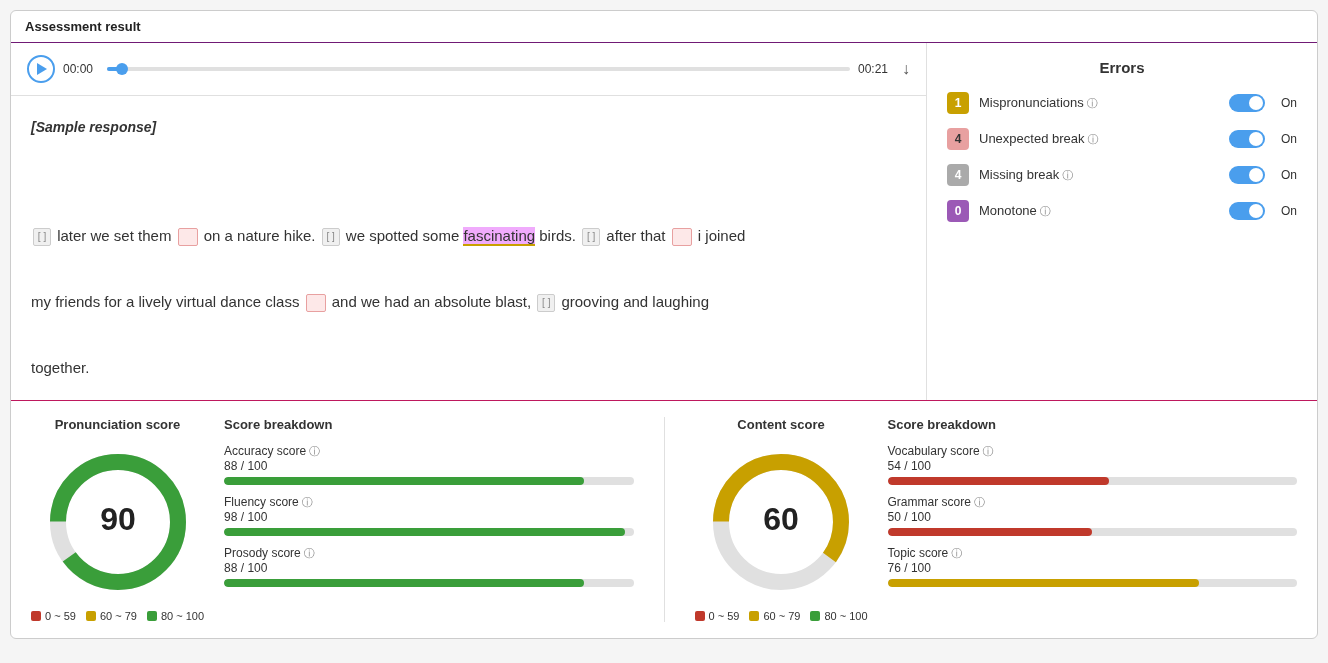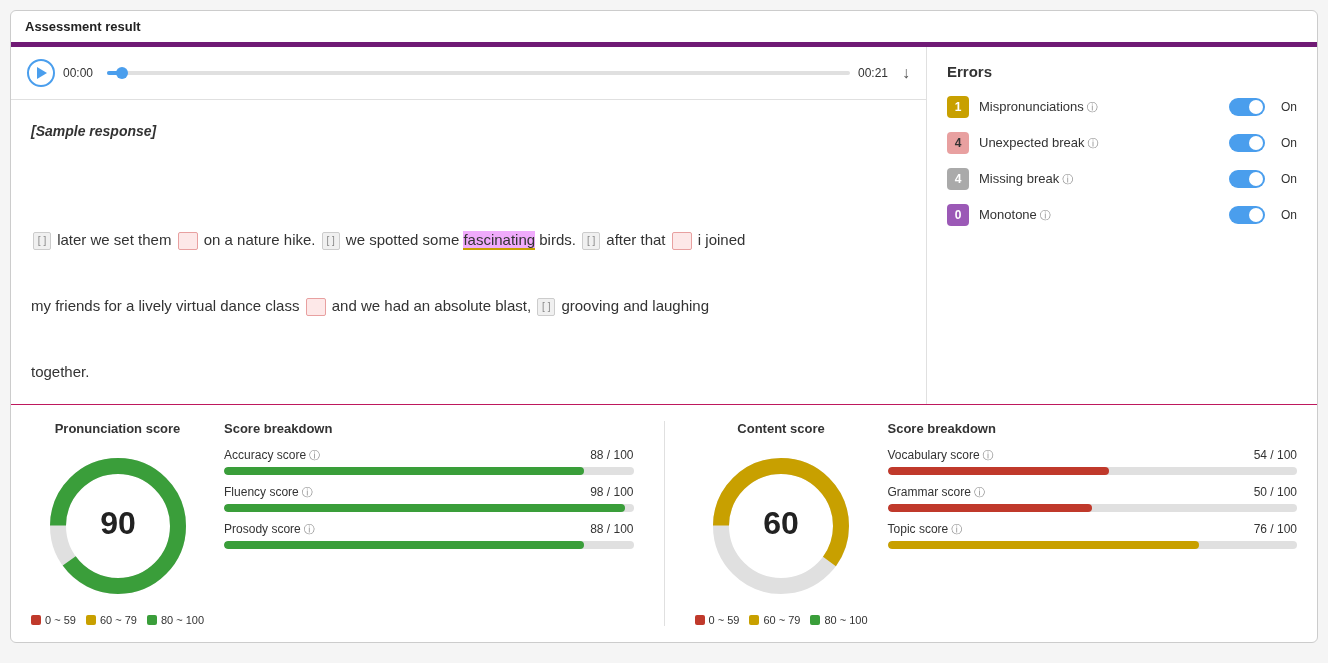--- a/index.html
+++ b/index.html
@@ -1,32 +1,32 @@
 <!DOCTYPE html>
 <html><head>
   <meta charset="utf-8">
   <style>
     * { box-sizing: border-box; margin: 0; padding: 0; }
     body { font-family: 'Segoe UI', Arial, sans-serif; font-size: 14px; background: #f5f5f5; color: #333; }
     .outer { border: 1px solid #ccc; border-radius: 6px; background: #fff; margin: 10px; overflow: hidden; }
-    .page-title { font-size: 13px; font-weight: 600; padding: 8px 14px; color: #222; border-bottom: 5px solid #701a75; }
+    .page-title { font-size: 13px; font-weight: 600; padding: 8px 14px; color: #222; border-bottom: 1px solid #701a75; }
     .top-section { display: flex; border-bottom: 1px solid #be185d; }
     .transcript-area { flex: 1; border-right: 1px solid #e0e0e0; }
     .audio-bar { display: flex; align-items: center; gap: 8px; padding: 12px 16px; border-bottom: 1px solid #e0e0e0; }
     .play-btn { width: 28px; height: 28px; border-radius: 50%; border: 2px solid #4a9eed; background: #fff; display: flex; align-items: center; justify-content: center; cursor: pointer; flex-shrink: 0; }
     .play-icon { width: 0; height: 0; border-top: 6px solid transparent; border-bottom: 6px solid transparent; border-left: 10px solid #4a9eed; margin-left: 2px; }
     .time-label { font-size: 12px; color: #333; min-width: 36px; }
     .progress-track { flex: 1; height: 4px; background: #e0e0e0; border-radius: 2px; position: relative; }
     .progress-fill { height: 100%; background: #4a9eed; border-radius: 2px; width: 2%; }
     .progress-thumb { width: 12px; height: 12px; border-radius: 50%; background: #4a9eed; position: absolute; top: -4px; left: 2%; transform: translateX(-50%); }
     .download-btn { background: none; border: none; cursor: pointer; color: #555; font-size: 16px; }
     .text-content { padding: 16px 20px; line-height: 2.2; font-size: 15px; }
     .sample-label { font-weight: 700; font-style: italic; margin-bottom: 10px; font-size: 14px; }
     .errors-panel { width: 390px; padding: 16px 20px; }
-    .errors-title { font-size: 15px; font-weight: 600; margin-bottom: 16px; }
+    .errors-title { font-size: 15px; font-weight: 600; margin-bottom: 16px; text-align: center; }
     .error-row { display: flex; align-items: center; margin-bottom: 14px; }
     .error-badge { width: 22px; height: 22px; border-radius: 4px; display: flex; align-items: center; justify-content: center; font-size: 12px; font-weight: 700; color: #fff; margin-right: 10px; flex-shrink: 0; }
     .badge-yellow { background: #c8a000; }
     .badge-pink { background: #e8a0a0; color: #333; }
     .badge-gray { background: #aaa; }
     .badge-purple { background: #9b59b6; }
     .error-label { flex: 1; font-size: 13px; color: #333; }
     .info-icon { font-size: 11px; color: #888; margin-left: 3px; cursor: pointer; }
     .toggle-wrap { display: flex; align-items: center; gap: 16px; margin-left: auto; }
     .toggle { width: 36px; height: 18px; background: #4a9eed; border-radius: 9px; position: relative; cursor: pointer; flex-shrink: 0; }
@@ -39,21 +39,21 @@
     .bottom-section { display: flex; padding: 16px 20px; gap: 20px; align-items: flex-start; }
     .score-block { display: flex; gap: 20px; align-items: flex-start; flex: 1; }
     .score-circle-wrap { display: flex; flex-direction: column; align-items: center; }
     .score-circle-title { font-size: 13px; font-weight: 700; margin-bottom: 10px; text-align: center; }
     .score-legend { display: flex; gap: 10px; margin-top: 8px; font-size: 11px; align-items: center; flex-wrap: wrap; justify-content: center; }
     .legend-item { display: flex; align-items: center; gap: 4px; }
     .legend-dot { width: 10px; height: 10px; border-radius: 2px; flex-shrink: 0; }
     .score-breakdown { flex: 1; }
     .breakdown-title { font-size: 13px; font-weight: 700; margin-bottom: 12px; }
     .breakdown-row { margin-bottom: 10px; }
-    .breakdown-row-header { display: flex; justify-content: space-between; font-size: 12px; margin-bottom: 4px; }
+    .breakdown-row-header { display: flex; font-size: 12px; margin-bottom: 4px; flex-direction: column; }
     .breakdown-bar-track { height: 8px; background: #e0e0e0; border-radius: 4px; overflow: hidden; }
     .breakdown-bar-fill { height: 100%; border-radius: 4px; }
     .divider-v { width: 1px; background: #e0e0e0; margin: 0 10px; align-self: stretch; }
   </style>
 </head>
 <body>
 
 <div class="outer">
 
   <div class="page-title">Assessment result</div>

